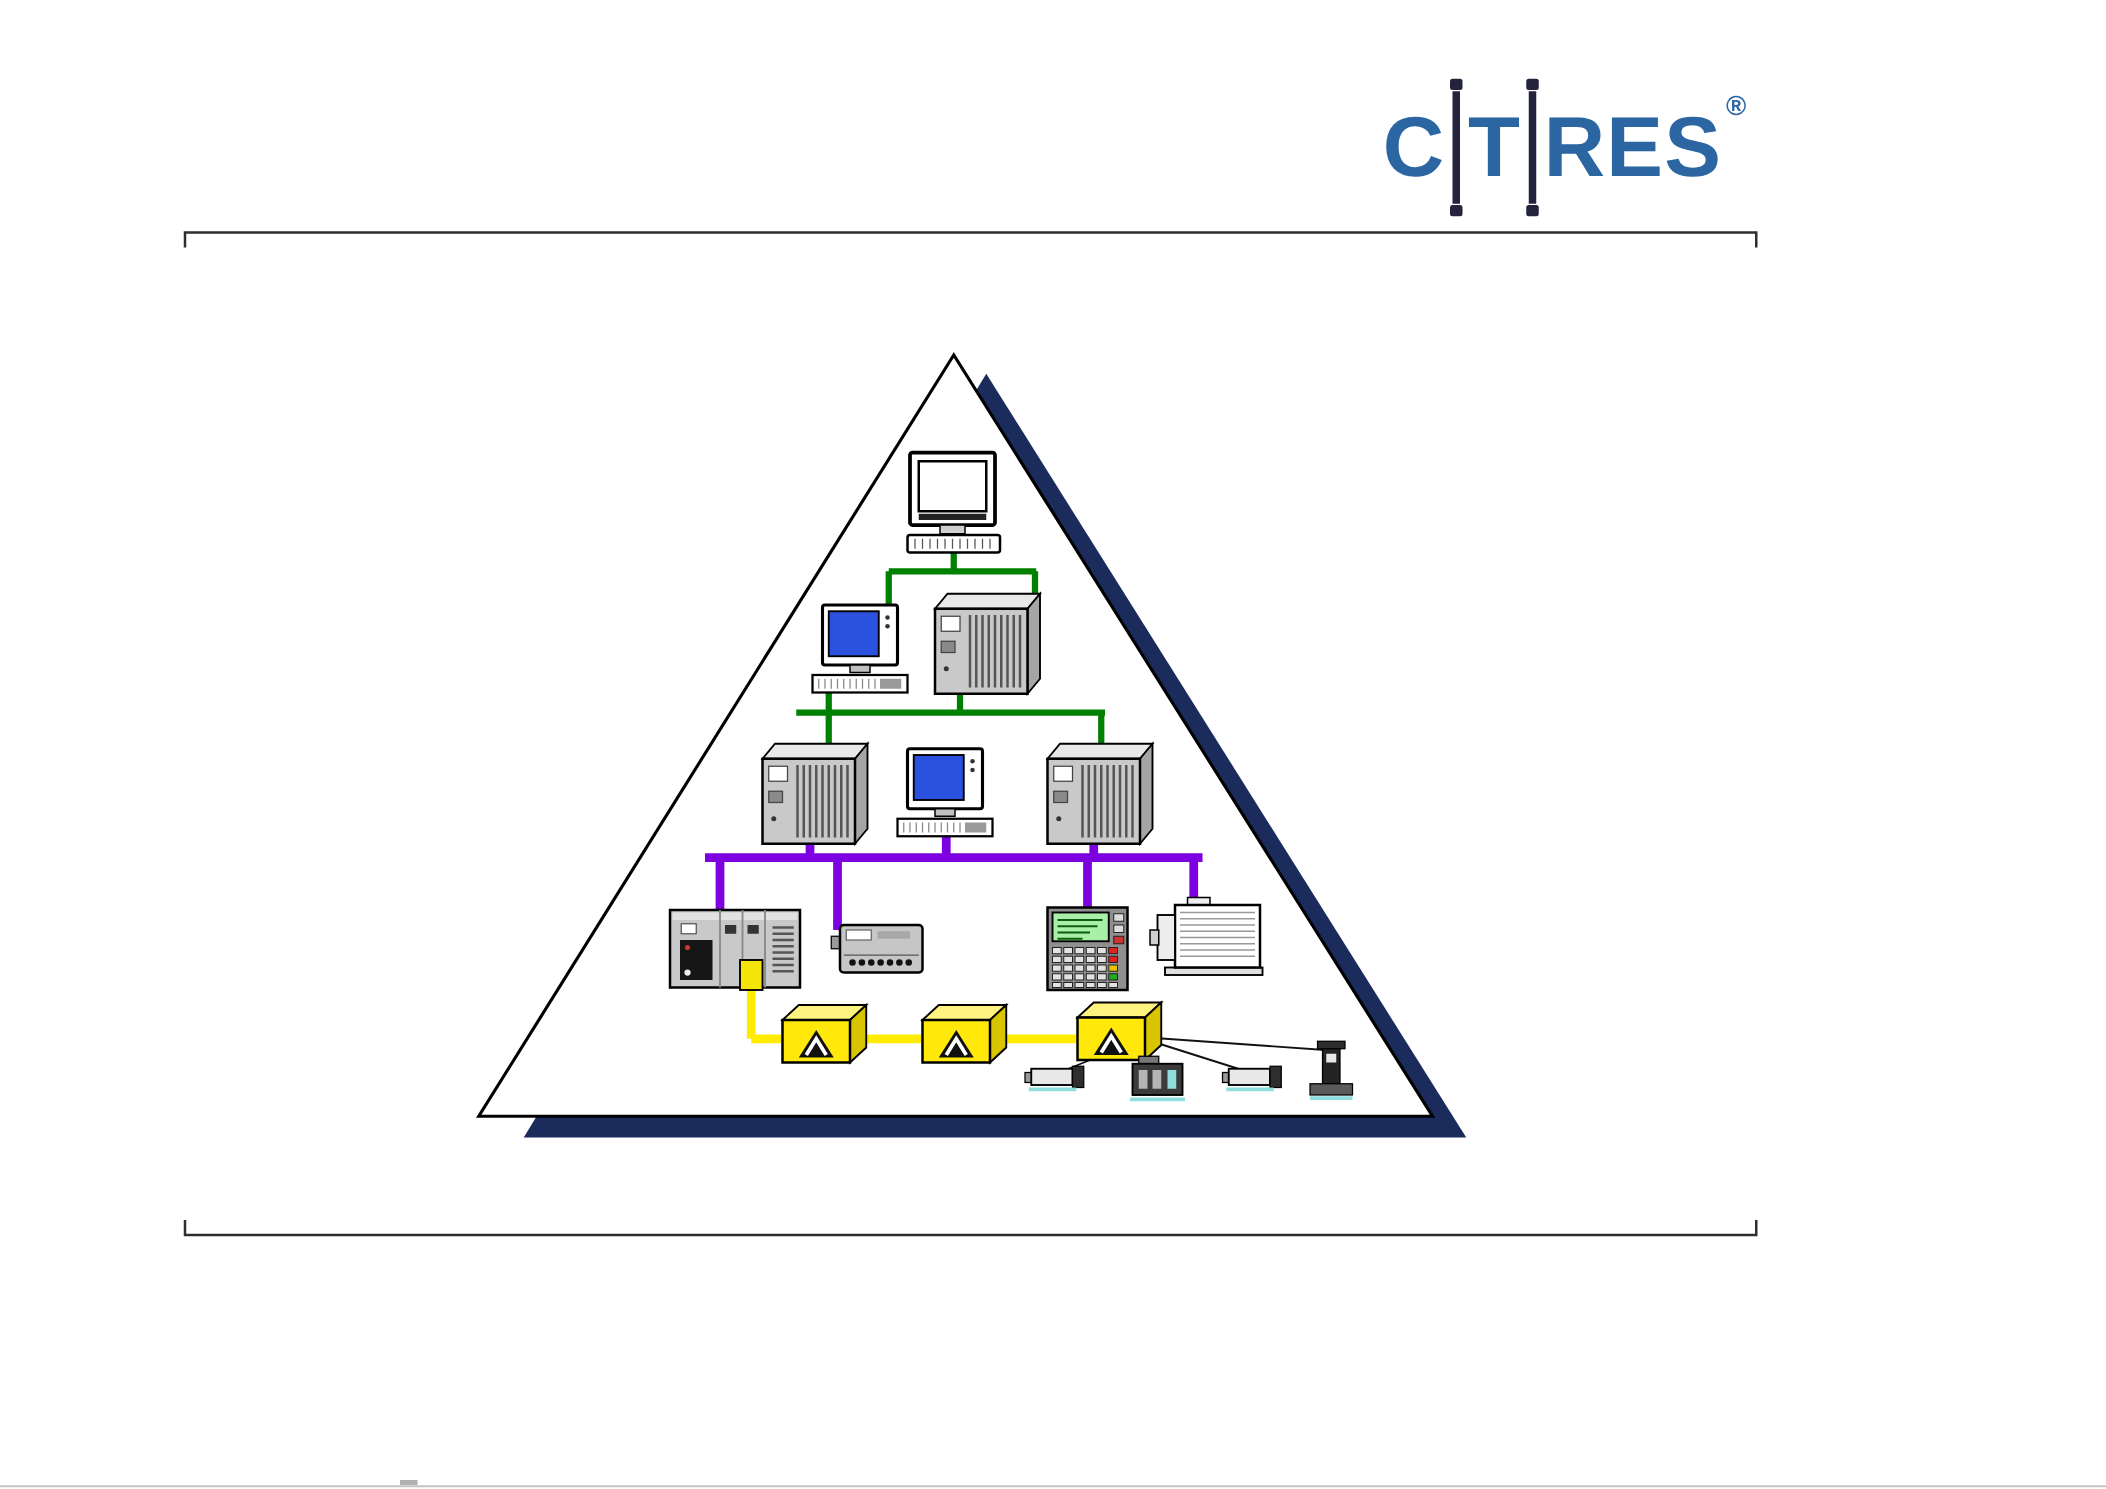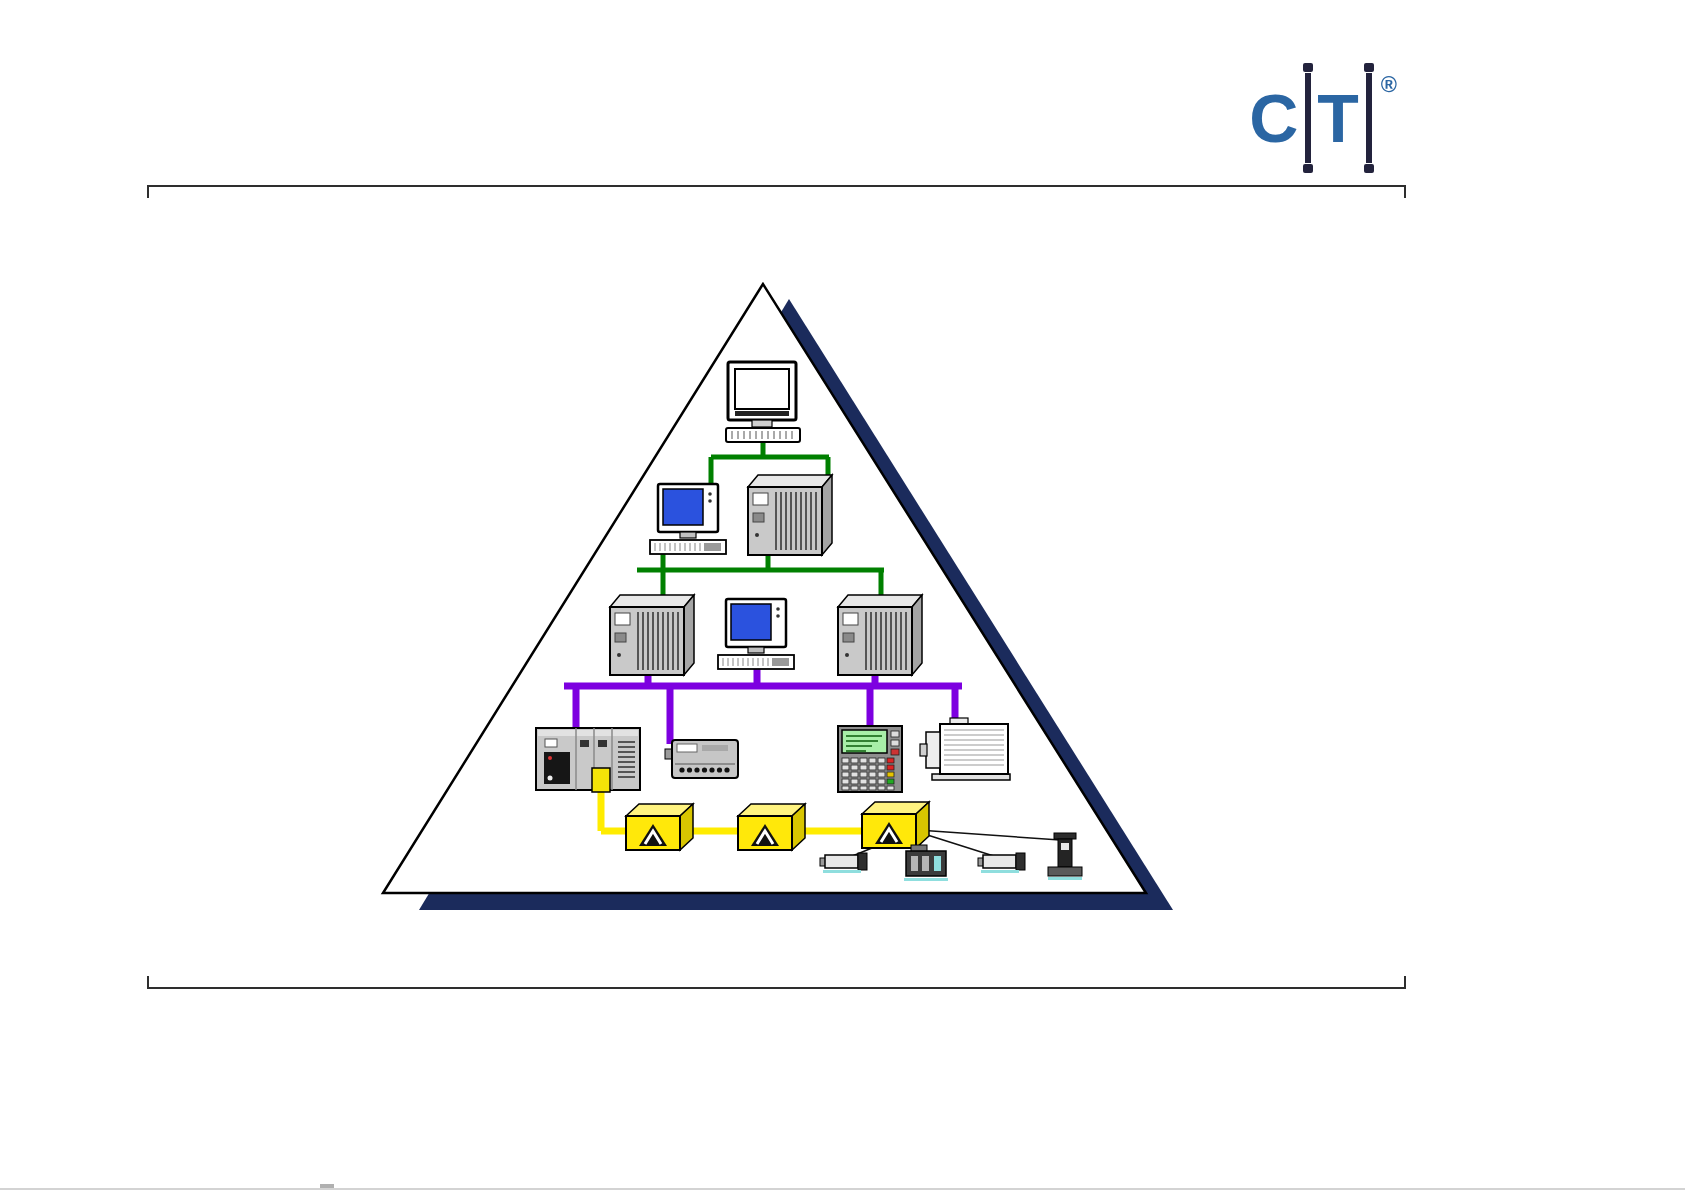--- a/index.html
+++ b/index.html
@@ -19,20 +19,21 @@
 </head>
 <body>
 
 <div class="slide">
 
   <div class="logo">
     <span class="letter">C</span>
     <span class="logo-bar"></span>
     <span class="letter">T</span>
     <span class="logo-bar"></span>
+    <span class="letter">RES</span>
     <span class="reg">®</span>
   </div>
 
   <svg class="diagram-svg" width="1685" height="1191" viewBox="0 0 1685 1191">
 
     <defs>
       <g id="plcRack">
         <polygon points="0,12 10,0 84,0 74,12" fill="#E8E8E8" stroke="#000" stroke-width="1.5"></polygon>
         <polygon points="74,12 84,0 84,68 74,80" fill="#A5A5A5" stroke="#000" stroke-width="1.5"></polygon>
         <rect x="0" y="12" width="74" height="68" fill="#C9C9C9" stroke="#000" stroke-width="2"></rect>

